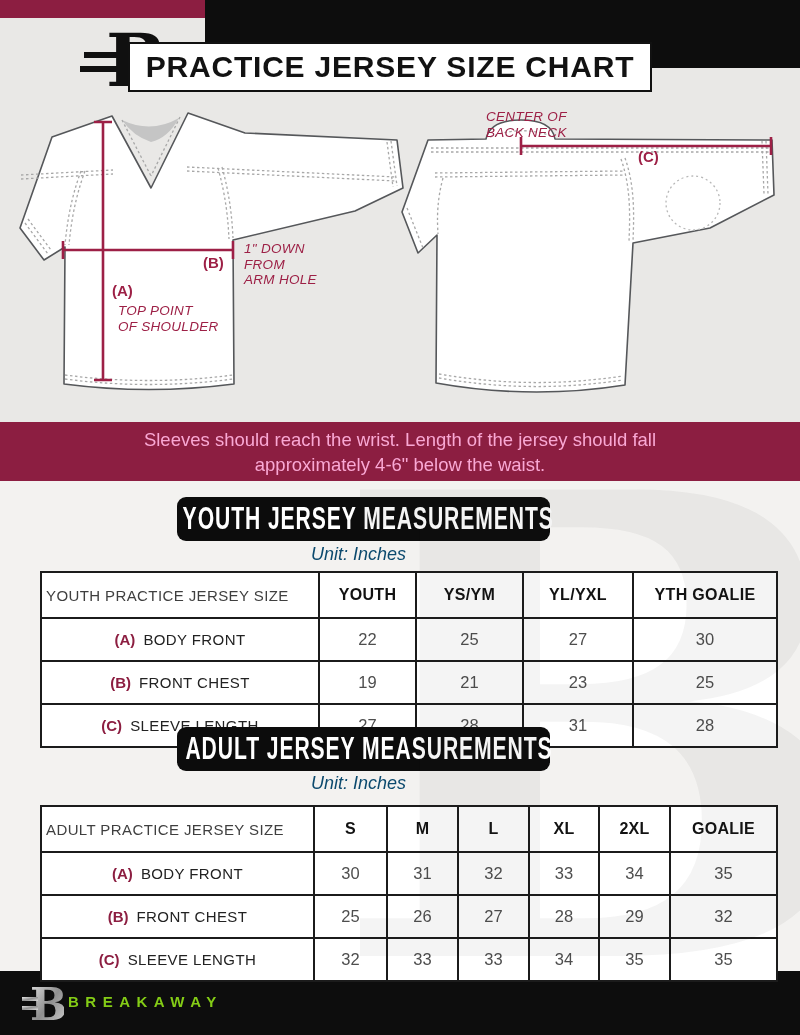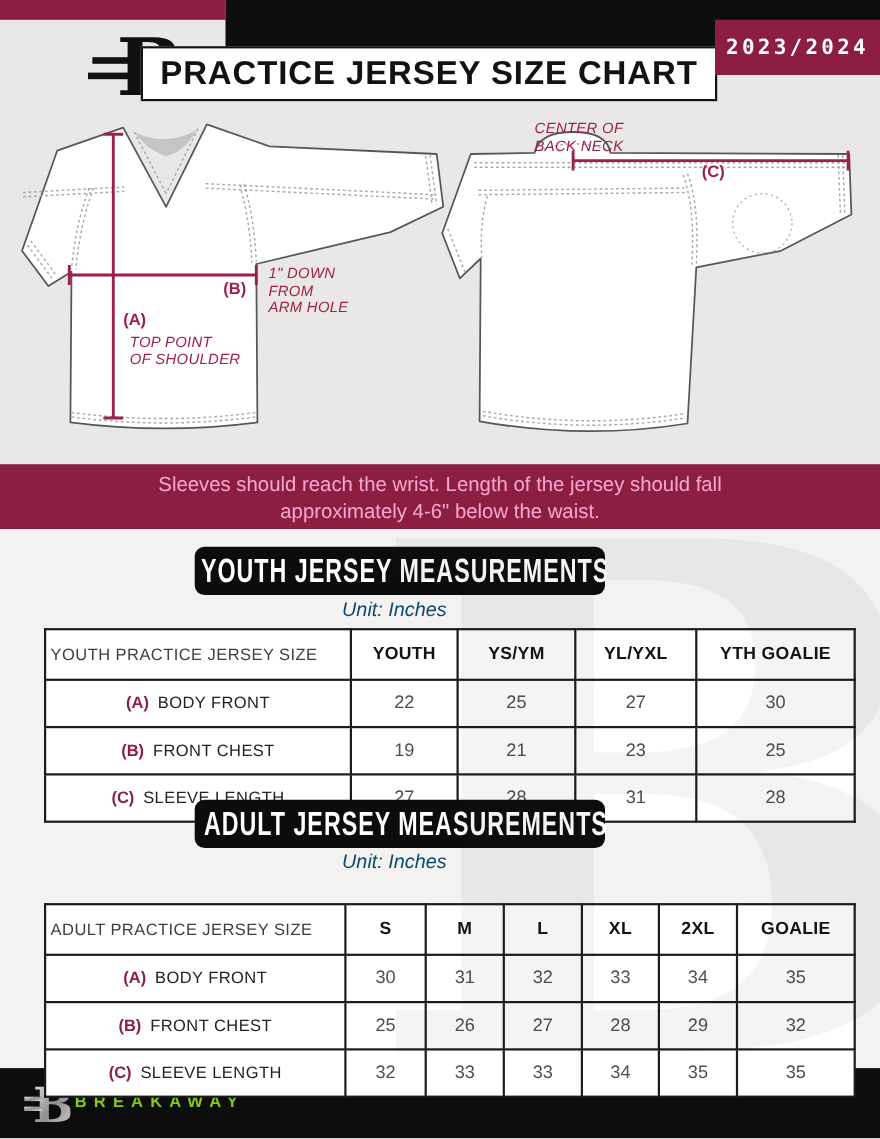--- a/index.html
+++ b/index.html
@@ -32,21 +32,21 @@
              font-family:"DejaVu Serif",serif;font-weight:700;font-size:640px;line-height:560px;}
   .badge{position:absolute;left:177px;width:363px;height:44px;background:#0c0c0c;border-radius:9px;
          display:flex;align-items:center;justify-content:center;z-index:2;padding-left:10px;}
   .badge span{display:inline-block;transform:scale(.9,1.3);color:#fff;font-weight:700;
               font-size:23.5px;letter-spacing:1px;white-space:nowrap;}
   .badge.youth{top:16px;} .badge.adult{top:246px;}
   .unit{position:absolute;left:177px;width:363px;text-align:center;font-style:italic;
         font-size:18px;color:#0c4a6e;z-index:2;}
   .unit.youth{top:63px;} .unit.adult{top:292px;}
   table.size-table{position:absolute;left:40px;width:736px;border-collapse:collapse;table-layout:fixed;z-index:2;}
-  table.youth{top:90px;} table.adult{top:340px;}
+  table.youth{top:90px;} table.adult{top:324px;}
   table.size-table th,table.size-table td{border:2px solid #1b1b1b;background:#fff;padding:4px;}
   table.size-table th{height:36px;} table.size-table td{height:33px;text-align:center;}
   th.label-head{text-align:left;padding-left:12px;font-weight:400;font-size:15px;color:#3f3f3f;letter-spacing:.4px;}
   th.col-head{text-align:center;font-weight:700;font-size:16px;color:#121212;letter-spacing:.3px;}
   td.row-label{text-align:left;padding-left:16px;font-size:15px;color:#222;}
   td.row-label .tag{color:#8c1e41;font-weight:700;margin-right:8px;}
   td.row-label .nm{letter-spacing:.4px;}
   td.val{text-align:center;font-size:16.5px;color:#4e4e4e;}
   
   .footer{position:absolute;left:0;top:971px;width:800px;height:64px;background:#0d0d0d;}
@@ -66,21 +66,20 @@
   <div class="strip-maroon"></div>
   <div class="strip-black"></div>
   <svg class="logo-header" width="100" height="76" viewBox="0 0 100 76">
     <text x="26" y="64" font-family="DejaVu Serif, serif" font-weight="bold" font-size="72" fill="#101010">B</text>
     <rect x="4" y="30" width="34" height="6" fill="#101010"></rect>
     <rect x="0" y="44" width="38" height="6" fill="#101010"></rect>
   </svg>
   <div class="title-box">
     <span>PRACTICE JERSEY SIZE CHART</span>
   </div>
-  <div class="year-badge">2023/2024</div>
 
   <div class="diagram">
     <svg class="jersey" style="left:18px;top:10px;" width="400" height="345" viewBox="0 0 400 345">
       <path class="outline" d="M94,38 L34,59 L2,150 L26,182 L47,169 L46,306 Q131,317 216,306 L215,162 L337,133 L385,110 L379,62 L227,55 L170,35 L133,110 Z"></path>
       <path d="M104,42 Q133,56 161,40 Q150,60 133,64 Q115,58 104,42 Z" fill="#c5c5c5"></path>
       <path class="stitch" d="M104,42 L133,98"></path>
         <path class="stitch" d="M162,39 L133,98"></path>
       <path class="stitch" d="M3,97 L95,92"></path>
         <path class="stitch" d="M3,101 L95,96"></path>
       <path class="stitch" d="M169,89 L378,99"></path>

